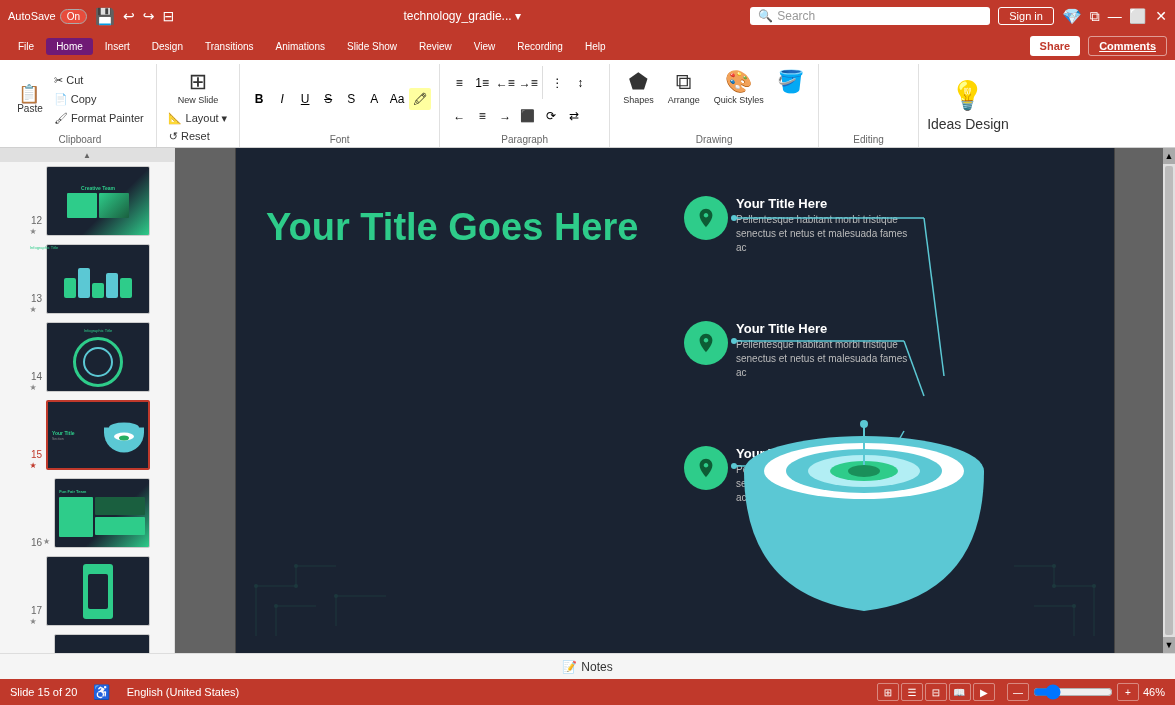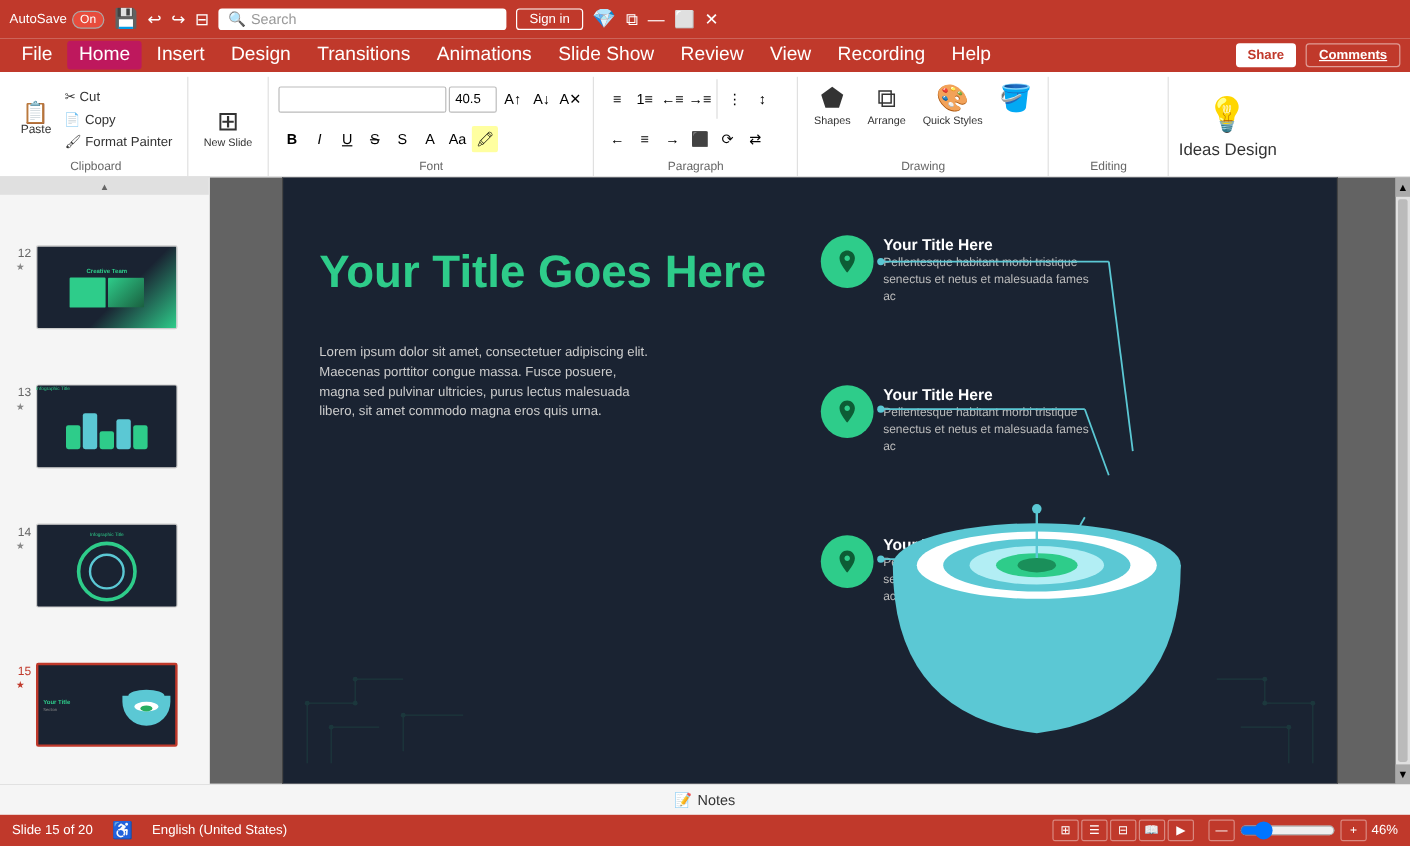--- a/index.html
+++ b/index.html
@@ -12,22 +12,22 @@
     .title-bar .autosave { display: flex; align-items: center; gap: 4px; font-size: 11px; }
     .toggle-btn { background: #e74c3c; border: 1px solid #aaa; border-radius: 10px; padding: 1px 6px; font-size: 10px; color: white; cursor: pointer; }
     .title-bar .title { flex: 1; text-align: center; font-size: 12px; }
     .title-bar .search-bar { background: white; border-radius: 3px; padding: 2px 8px; display: flex; align-items: center; gap: 4px; color: #666; font-size: 12px; width: 240px; }
     .signin-btn { background: transparent; border: 1px solid white; color: white; padding: 2px 10px; border-radius: 3px; cursor: pointer; font-size: 11px; }
 
     
     .menu-bar {
       display: flex; align-items: center; background: #c0392b; color: white; height: 28px; padding: 0 8px; gap: 2px;
     }
-    .menu-item { padding: 3px 10px; cursor: pointer; font-size: 16px; border-radius: 3px; }
-    .menu-item:hover, .menu-item.active { background: #be185d; }
+    .menu-item { padding: 3px 10px; cursor: pointer; font-size: 10px; border-radius: 3px; }
+    .menu-item:hover, .menu-item.active { background: #701a75; }
     .menu-bar .right { margin-left: auto; display: flex; gap: 8px; }
     .share-btn, .comments-btn { background: white; color: #c0392b; border: none; padding: 3px 10px; border-radius: 3px; cursor: pointer; font-size: 11px; font-weight: 600; }
     .comments-btn { background: transparent; color: white; border: 1px solid rgba(255,255,255,0.5); text-decoration: underline; }
 
     
     .ribbon {
       background: #fff; border-bottom: 1px solid #d0d0d0; display: flex; align-items: stretch; min-height: 80px; padding: 4px 4px 0 4px;
     }
     .ribbon-group { display: flex; flex-direction: column; border-right: 1px solid #e0e0e0; padding: 2px 8px; min-width: fit-content; }
     .ribbon-group-label { font-size: 10px; color: #666; text-align: center; margin-top: auto; padding-top: 2px; }
@@ -37,21 +37,21 @@
     .rb-sm { display: flex; align-items: center; gap: 2px; padding: 2px 4px; cursor: pointer; border-radius: 2px; font-size: 11px; color: #333; border: none; background: transparent; }
     .font-box { width: 140px; height: 22px; border: 1px solid #bbb; border-radius: 2px; font-size: 11px; padding: 0 4px; }
     .font-size-box { width: 40px; height: 22px; border: 1px solid #bbb; border-radius: 2px; font-size: 11px; padding: 0 4px; }
     .format-btn { width: 22px; height: 22px; border: 1px solid transparent; border-radius: 2px; cursor: pointer; background: transparent; font-size: 12px; display: flex; align-items: center; justify-content: center; }
 
     
     .main-layout { display: flex; height: calc(705px - 32px - 28px - 88px - 26px); }
 
     
     .slide-panel { width: 175px; background: #f5f5f5; border-right: 1px solid #ddd; overflow-y: auto; position: relative; }
-    .slide-thumb { display: flex; align-items: flex-start; gap: 4px; padding: 4px 8px; cursor: pointer; position: relative; margin-top: 38px; }
+    .slide-thumb { display: flex; align-items: flex-end; gap: 4px; padding: 4px 24px; cursor: pointer; position: relative; }
     .slide-thumb.active .thumb-img { border: 2px solid #c0392b; }
     .slide-num { font-size: 10px; color: #666; width: 18px; text-align: right; padding-top: 2px; }
     .star-icon { font-size: 8px; color: #888; }
     .thumb-img { width: 118px; height: 70px; border-radius: 2px; overflow: hidden; border: 1px solid #ccc; }
 
     
     .canvas-area { flex: 1; background: #636363; display: flex; align-items: center; justify-content: center; position: relative; overflow: hidden; }
     .slide-canvas { width: 880px; height: 512px; background: #1a2332; position: relative; overflow: hidden; border: 1px solid #444; }
 
     
@@ -85,20 +85,21 @@
 
 <div class="title-bar">
   <div class="autosave">
     <span>AutoSave</span>
     <span class="toggle-btn">On</span>
   </div>
   <span style="font-size:16px; cursor:pointer;">💾</span>
   <span style="font-size:14px; cursor:pointer;">↩</span>
   <span style="font-size:14px; cursor:pointer;">↪</span>
   <span style="font-size:14px; cursor:pointer;">⊟</span>
+  <div class="title" style="flex:1; text-align:center; font-size:12px;">technology_gradie... ▾</div>
   <div class="search-bar">
     <span>🔍</span>
     <span style="color:#999;">Search</span>
   </div>
   <button class="signin-btn">Sign in</button>
   <span style="font-size:16px; cursor:pointer;">💎</span>
   <span style="font-size:14px; cursor:pointer;">⧉</span>
   <span style="font-size:14px; cursor:pointer;">—</span>
   <span style="font-size:14px; cursor:pointer;">⬜</span>
   <span style="font-size:14px; cursor:pointer;">✕</span>
@@ -141,33 +142,31 @@
     <div class="ribbon-group-label">Clipboard</div>
   </div>
 
   <div class="ribbon-group">
     <div class="ribbon-row">
       <div style="display:flex; flex-direction:column; align-items:center; gap:2px;">
         <button class="rb-btn" style="min-height:30px; font-size:9px;">
           <span style="font-size:22px;">⊞</span>
           <span>New Slide</span>
         </button>
+        <div style="display:flex; flex-direction:column; gap:1px;">
+          <button class="rb-sm">📐 Layout ▾</button>
+          <button class="rb-sm">↺ Reset</button>
+          <button class="rb-sm">≡ Section ▾</button>
+        </div>
       </div>
     </div>
 
   </div>
 
   <div class="ribbon-group" style="min-width:200px;">
-    <div class="ribbon-row" style="gap:2px; flex-wrap:wrap;">
-      <input class="font-box" type="text" value="" style="">
-      <input class="font-size-box" type="text" value="40.5" style="">
-      <button class="format-btn">A↑</button>
-      <button class="format-btn">A↓</button>
-      <button class="format-btn">A✕</button>
-    </div>
     <div class="ribbon-row" style="gap:1px;">
       <button class="format-btn" style="font-weight:bold;">B</button>
       <button class="format-btn" style="font-style:italic;">I</button>
       <button class="format-btn" style="text-decoration:underline;">U</button>
       <button class="format-btn" style="text-decoration:line-through;">S</button>
       <button class="format-btn">S</button>
       <button class="format-btn">A</button>
       <button class="format-btn">Aa</button>
       <button class="format-btn" style="background:#ffffa0;">🖍</button>
     </div>
@@ -381,21 +380,20 @@
         <circle cx="280" cy="80" r="2" fill="#2ecc8a"></circle>
         <circle cx="240" cy="80" r="2" fill="#2ecc8a"></circle>
         <circle cx="240" cy="60" r="2" fill="#2ecc8a"></circle>
         <line x1="260" y1="130" x2="260" y2="100" stroke="#2ecc8a" stroke-width="1"></line>
         <line x1="260" y1="100" x2="220" y2="100" stroke="#2ecc8a" stroke-width="1"></line>
         <circle cx="260" cy="100" r="2" fill="#2ecc8a"></circle>
       </svg>
 
       <div class="slide-title">Your Title Goes Here</div>
 
-      <div class="slide-body">Lorem ipsum dolor sit amet, consectetuer adipiscing elit. Maecenas porttitor congue massa. Fusce posuere, magna sed pulvinar ultricies, purus lectus malesuada libero, sit amet commodo magna eros quis urna.</div>
 
       <div class="slide-diagram">
 
         <div style="position:absolute; top:20px; left:30px; display:flex; align-items:flex-start; gap:8px;">
           <div style="width:44px; height:44px; background:#2ecc8a; border-radius:50%; display:flex; align-items:center; justify-content:center; flex-shrink:0;">
             <svg width="22" height="22" viewBox="0 0 24 24" fill="#0d5c35">
                 <path d="M12 2C8.13 2 5 5.13 5 9c0 5.25 7 13 7 13s7-7.75 7-13c0-3.87-3.13-7-7-7zm0 9.5c-1.38 0-2.5-1.12-2.5-2.5s1.12-2.5 2.5-2.5 2.5 1.12 2.5 2.5-1.12 2.5-2.5 2.5z"></path>
               </svg>
           </div>
           <div>

